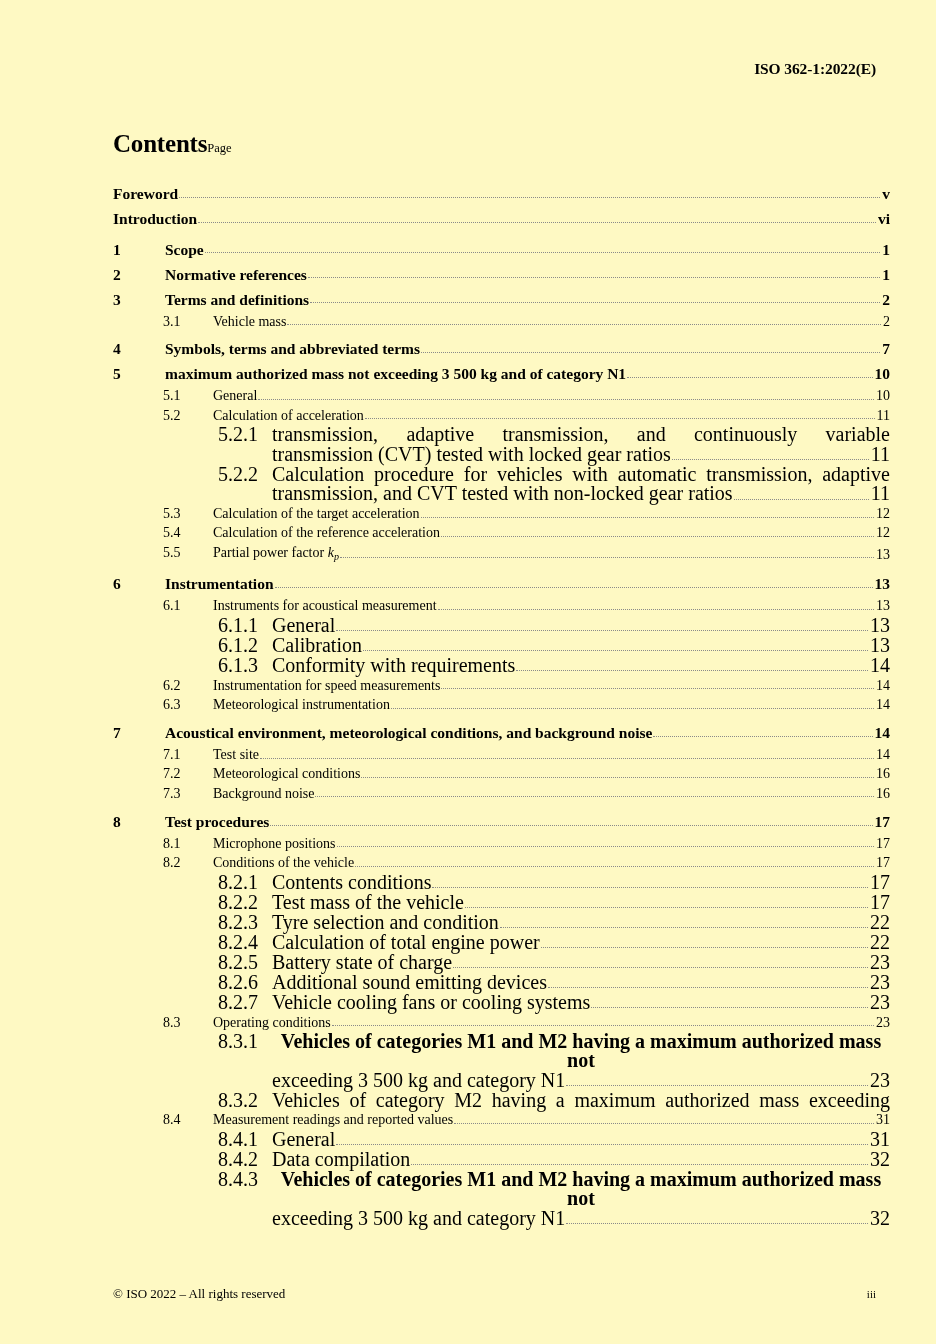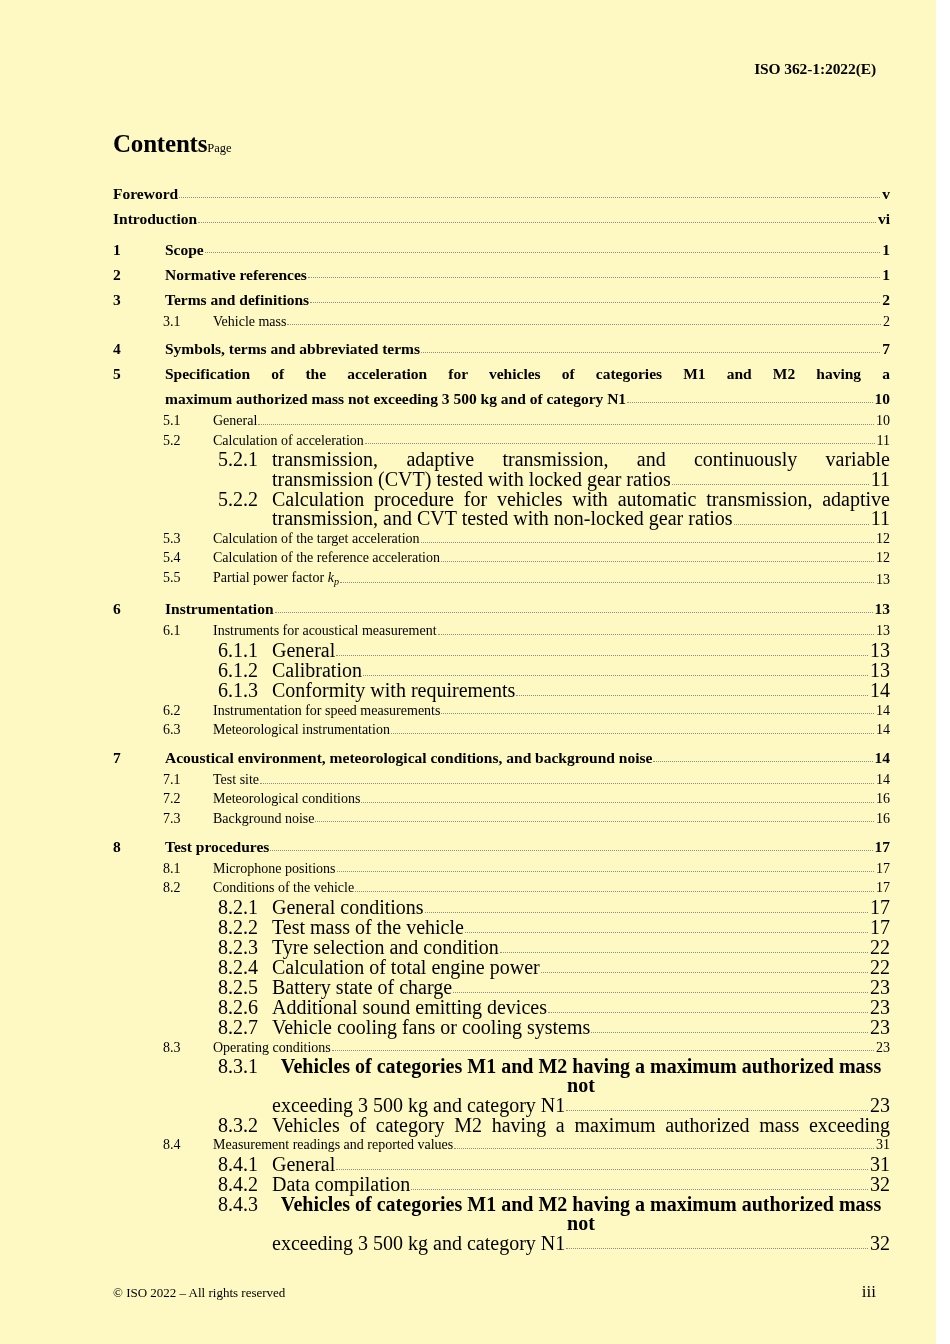--- a/index.html
+++ b/index.html
@@ -171,21 +171,21 @@
     bottom: 42px;
     left: 113px;
     right: 60px;
     display: flex;
     align-items: baseline;
     justify-content: space-between;
     font-size: 13px;
     text-align: right;
   }
   .footer-page {
-    font-size: 17px;
+    font-size: 11px;
   }
 </style>
 </head>
 <body>
 
 <div class="page">
 
   <div class="doc-header">ISO 362-1:2022(E)</div>
 
   <div class="contents-row">
@@ -261,21 +261,20 @@
             <span class="title-text">Symbols, terms and abbreviated terms</span>
             <span class="leader"></span>
             <span class="pageno">7</span>
           </div>
         </div>
       </div>
       <div class="toc-entry lvl-1">
         <div class="e-num">5</div>
         <div class="e-body">
           <div class="wrap-lines">
-            <div class="wline justify">Specification of the acceleration for vehicles of categories M1 and M2 having a</div>
             <div class="line">
               <span class="title-text">maximum authorized mass not exceeding 3 500 kg and of category N1</span>
               <span class="leader"></span>
               <span class="pageno">10</span>
             </div>
           </div>
         </div>
       </div>
       <div class="toc-entry lvl-2">
         <div class="e-num">5.1</div>
@@ -490,21 +489,21 @@
             <span class="title-text">Conditions of the vehicle</span>
             <span class="leader"></span>
             <span class="pageno">17</span>
           </div>
         </div>
       </div>
       <div class="toc-entry lvl-3">
         <div class="e-num">8.2.1</div>
         <div class="e-body">
           <div class="line">
-            <span class="title-text">General conditions</span>
+            <span class="title-text">Contents conditions</span>
             <span class="leader"></span>
             <span class="pageno">17</span>
           </div>
         </div>
       </div>
       <div class="toc-entry lvl-3">
         <div class="e-num">8.2.2</div>
         <div class="e-body">
           <div class="line">
             <span class="title-text">Test mass of the vehicle</span>

